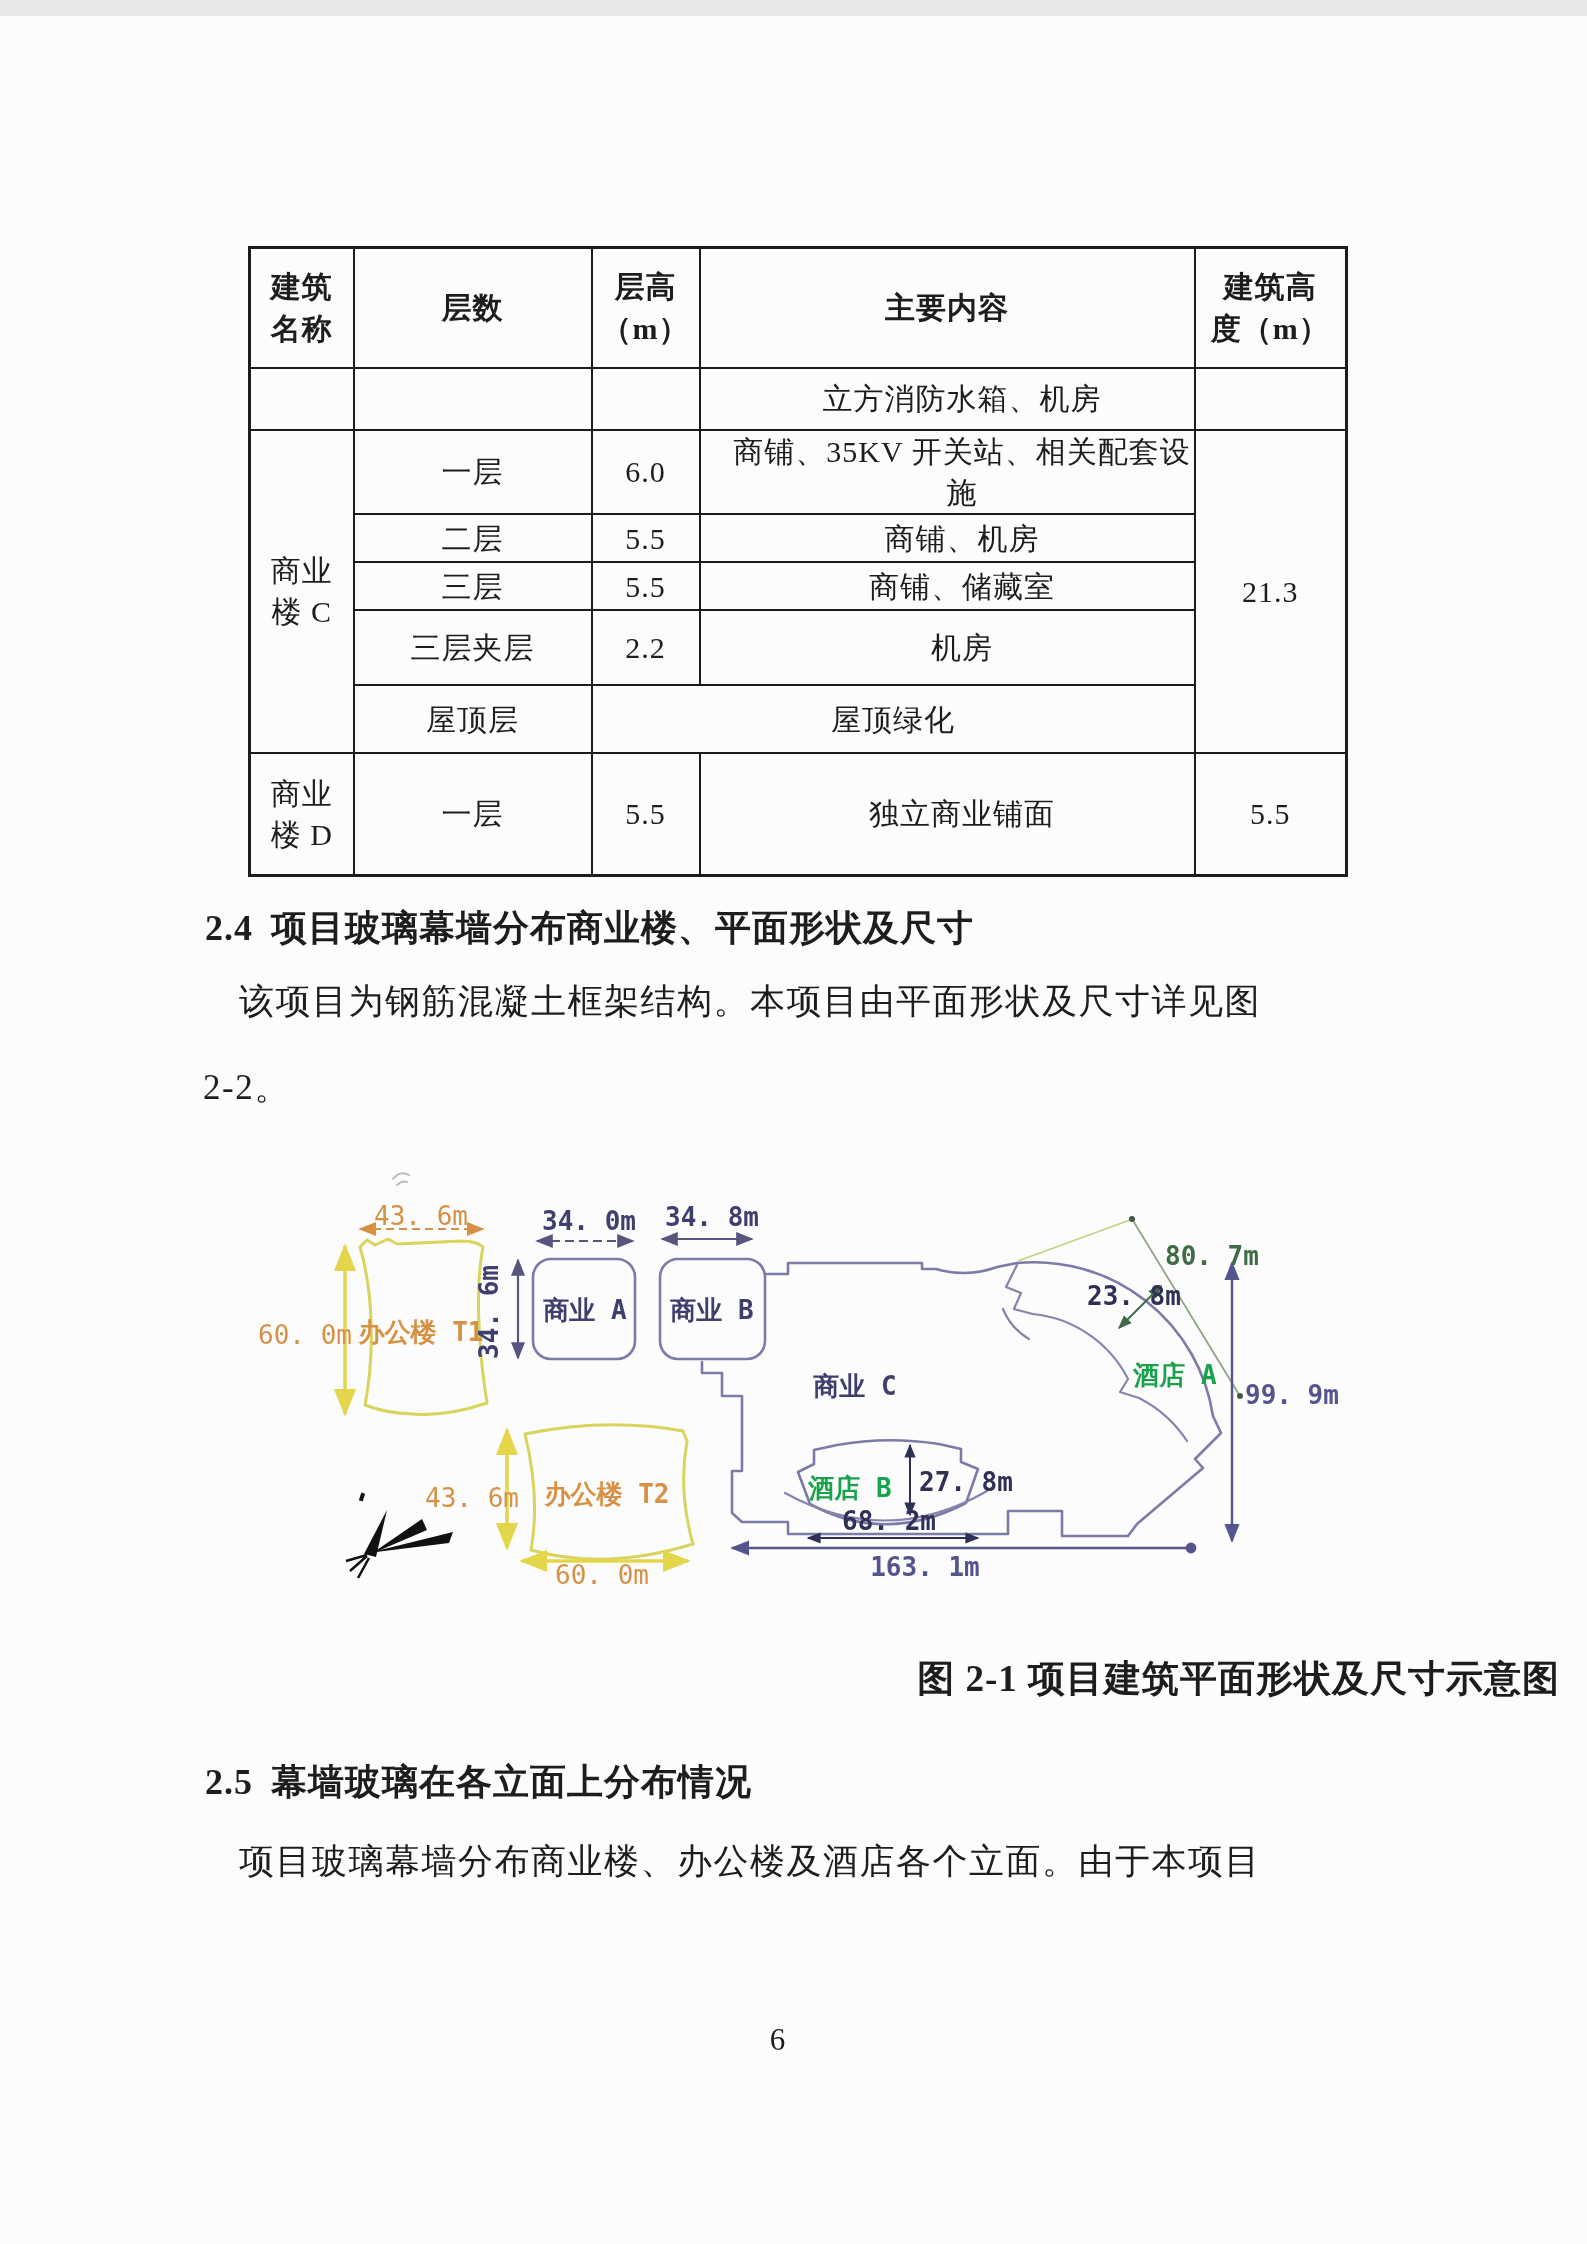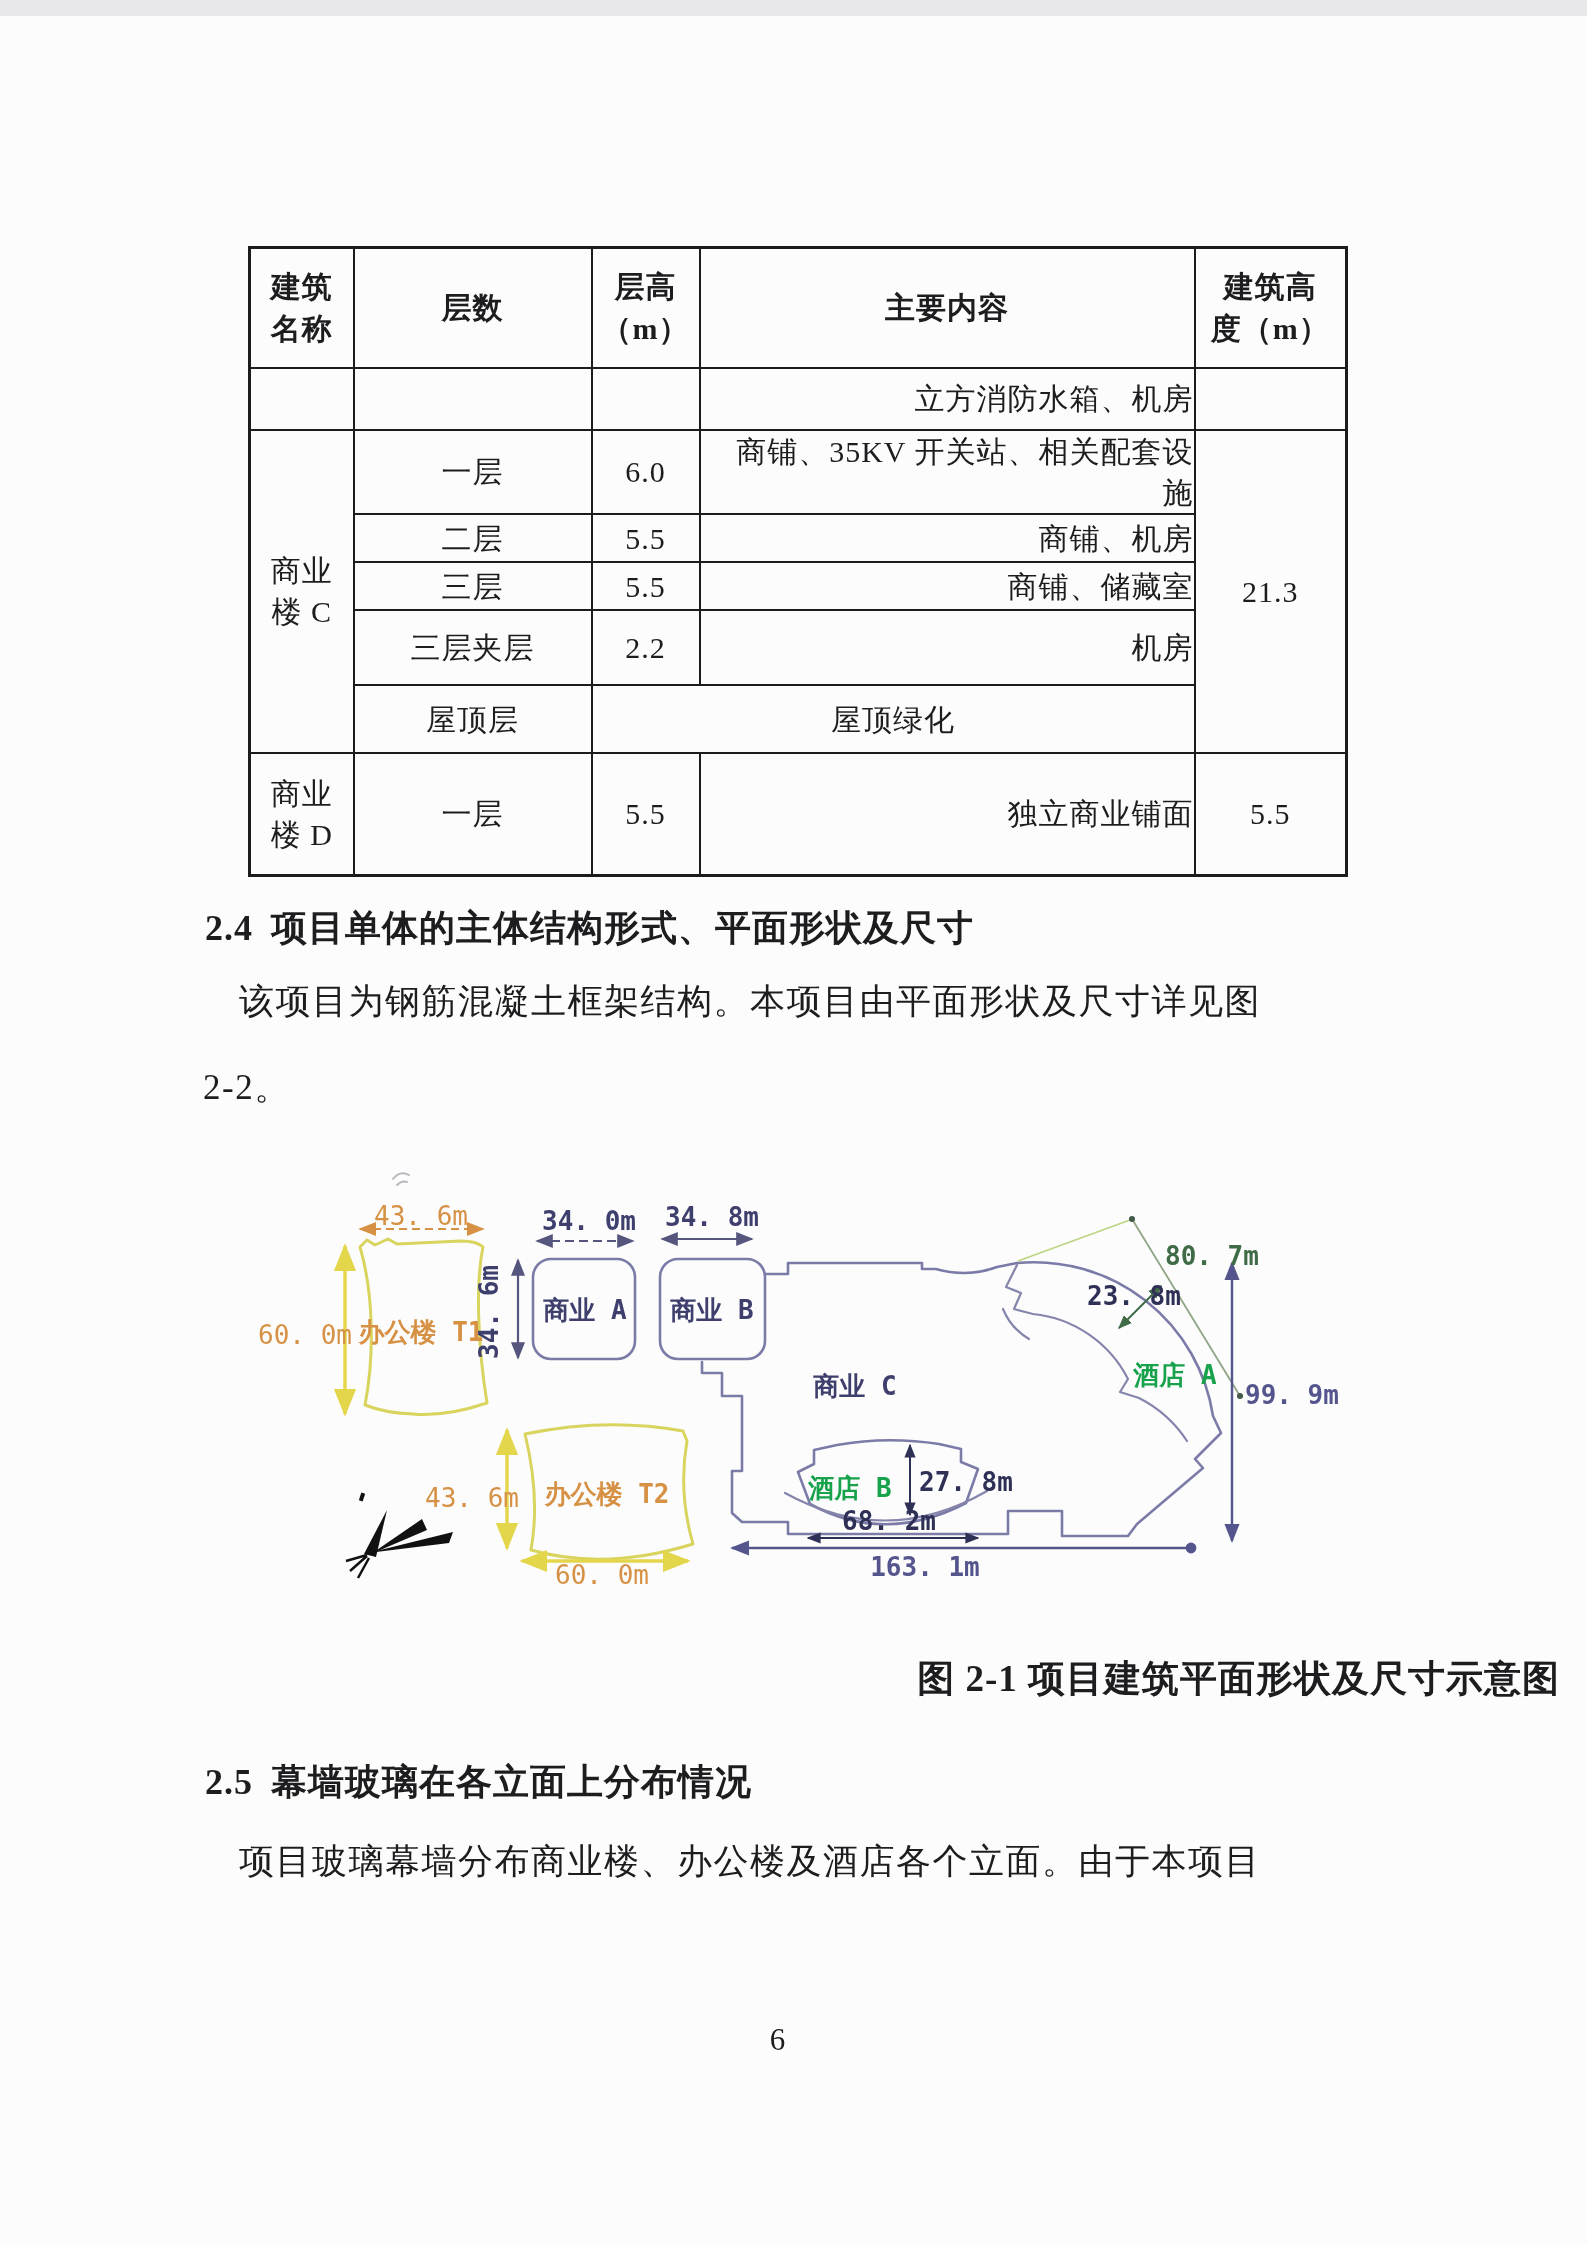--- a/index.html
+++ b/index.html
@@ -14,21 +14,21 @@
     border-collapse:collapse; table-layout:fixed;
     border:3px solid #1c1c1c;
   }
   table.spec th, table.spec td{
     border:2px solid #1c1c1c;
     font-size:30px; line-height:1.38; letter-spacing:1px;
     text-align:center; vertical-align:middle;
     white-space:pre-line; padding:0; overflow:hidden;
   }
   table.spec th{font-weight:bold;}
-  table.spec td.left{text-align:right; padding-left:30px;}
+  table.spec td.left{text-align:center; padding-left:30px;}
   
   .heading{
     position:absolute; left:205px; width:1200px;
     font-size:36px; font-weight:bold; letter-spacing:1px; white-space:nowrap;
   }
   .heading .num{margin-right:18px; font-family:"Liberation Serif",serif;}
   .bodyline{
     position:absolute; font-size:35px; letter-spacing:1.5px; white-space:nowrap;text-align:center;
   }
   .caption{
@@ -125,21 +125,21 @@
 楼 D</td>
       <td>一层</td>
       <td>5.5</td>
       <td class="left">独立商业铺面</td>
       <td>5.5</td>
     </tr>
   </tbody>
     </table>
 
   <div class="heading" style="top:888px">
-    <span class="num">2.4</span><span>项目单体的主体结构形式、平面形状及尺寸</span>
+    <span class="num">2.4</span><span>项目玻璃幕墙分布商业楼、平面形状及尺寸</span>
   </div>
   <div class="bodyline" style="left:239px; top:962px">该项目为钢筋混凝土框架结构。本项目由平面形状及尺寸详见图</div>
   <div class="bodyline" style="left:203px; top:1048px">2-2。</div>
 
   <svg class="plan" width="1140" height="470" viewBox="0 0 1140 470">
     <defs>
       <marker id="mO" viewBox="0 0 10 10" refX="9" refY="5" markerWidth="9" markerHeight="9" orient="auto-start-reverse">
           <path d="M0,1 L10,5 L0,9 Z" fill="#d69144"></path>
         </marker>
       <marker id="mY" viewBox="0 0 10 10" refX="9" refY="5" markerWidth="8" markerHeight="8" orient="auto-start-reverse">

